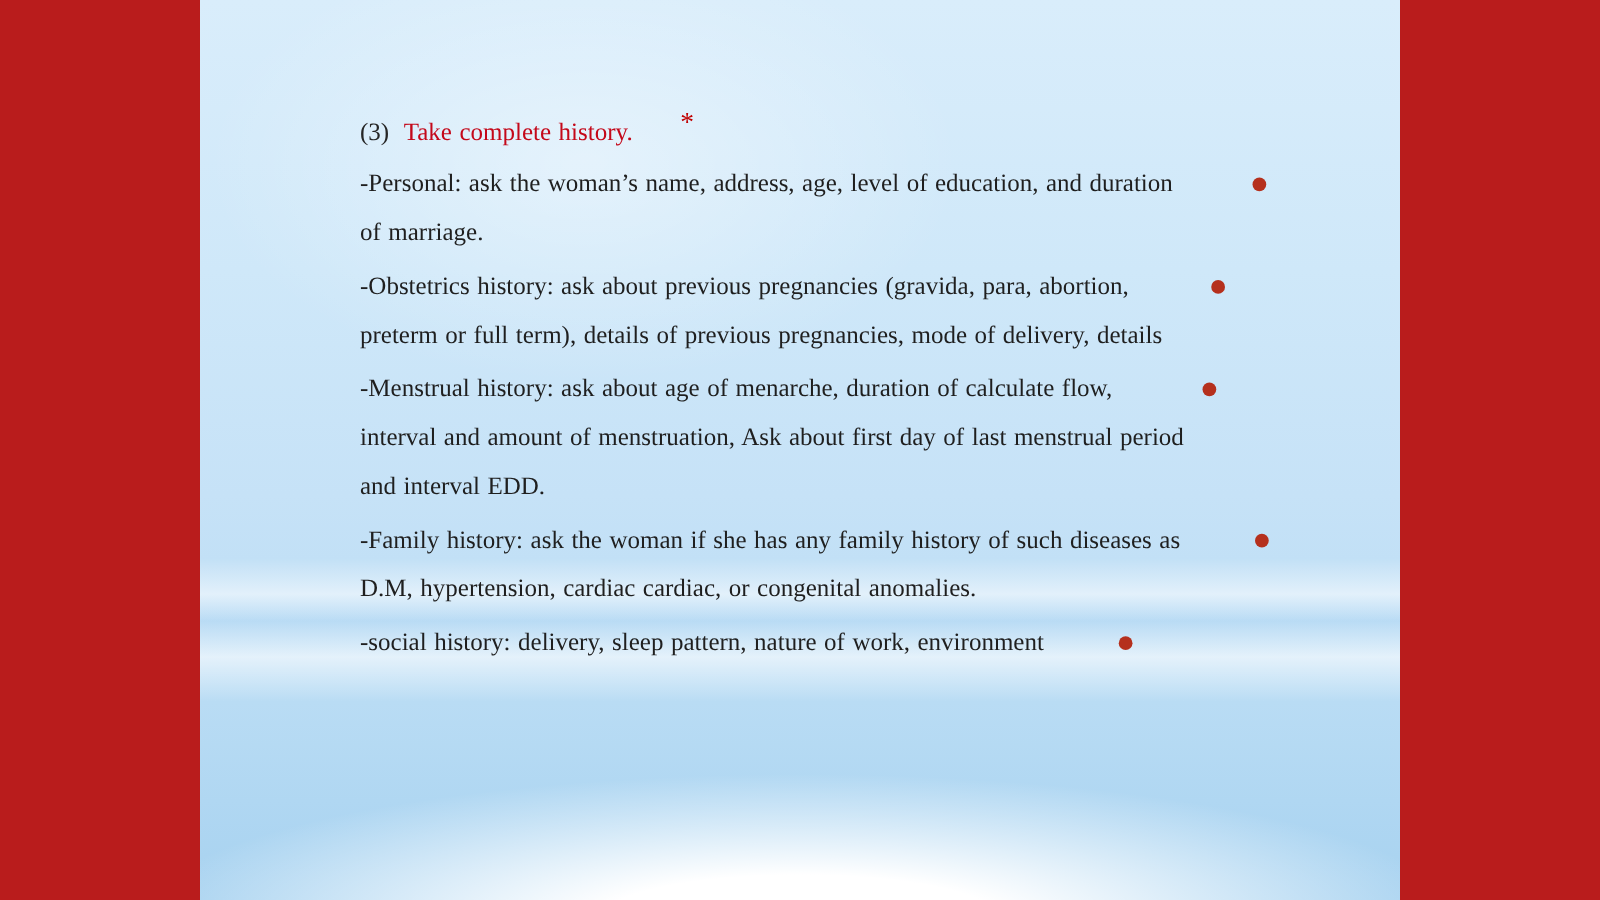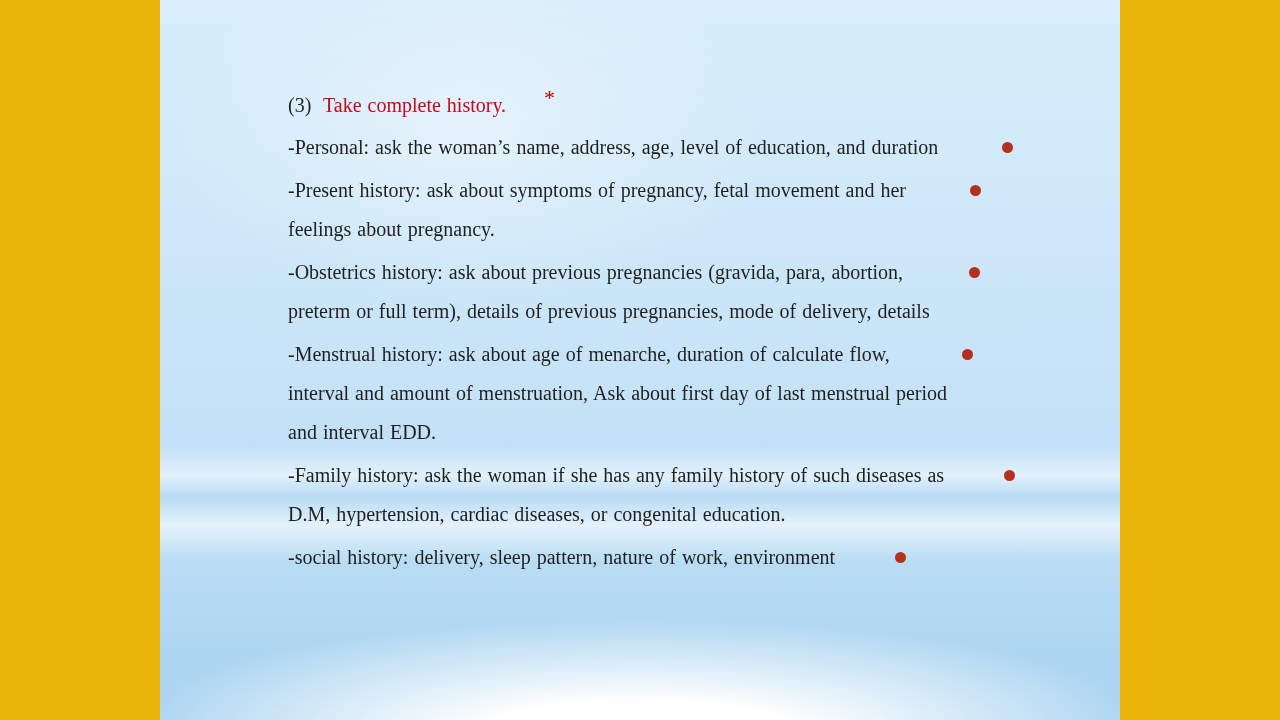--- a/index.html
+++ b/index.html
@@ -8,21 +8,21 @@
     width: 1280px;
     height: 720px;
     background: #000000;
     overflow: hidden;
     font-family: "Liberation Serif", "DejaVu Serif", serif;
   }
   .stage {
     position: relative;
     width: 1280px;
     height: 720px;
-    background: #eab308;
+    background: #b91c1c;
   }
   .slide {
     position: absolute;
     left: 160px;
     top: 0;
     width: 960px;
     height: 720px;
     background:
       radial-gradient(55% 16% at 50% 102%, #ffffff 30%, rgba(255,255,255,0) 100%),
       radial-gradient(45% 35% at 32% 18%, rgba(255,255,255,0.40), rgba(255,255,255,0) 70%),
@@ -87,45 +87,41 @@
 
       <div class="title-line">
         <span class="t-num">(3)</span>
         <span class="t-red">Take complete history.</span>
         <span class="t-ast">*</span>
       </div>
 
       <div class="para p1">
         <span class="bullet"></span>
         <div class="line">-Personal: ask the woman’s name, address, age, level of education, and duration</div>
+        <div class="line">of marriage.</div>
       </div>
 
-      <div class="para p2">
-        <span class="bullet"></span>
-        <div class="line">-Present history: ask about symptoms of pregnancy, fetal movement and her</div>
-        <div class="line">feelings about pregnancy.</div>
-      </div>
 
       <div class="para p3">
         <span class="bullet"></span>
         <div class="line">-Obstetrics history: ask about previous pregnancies (gravida, para, abortion,</div>
         <div class="line">preterm or full term), details of previous pregnancies, mode of delivery, details</div>
       </div>
 
       <div class="para p4">
         <span class="bullet"></span>
         <div class="line">-Menstrual history: ask about age of menarche, duration of calculate flow,</div>
         <div class="line">interval and amount of menstruation, Ask about first day of last menstrual period</div>
         <div class="line">and interval EDD.</div>
       </div>
 
       <div class="para p5">
         <span class="bullet"></span>
         <div class="line">-Family history: ask the woman if she has any family history of such diseases as</div>
-        <div class="line">D.M, hypertension, cardiac diseases, or congenital education.</div>
+        <div class="line">D.M, hypertension, cardiac cardiac, or congenital anomalies.</div>
       </div>
 
       <div class="para p6">
         <span class="bullet"></span>
         <div class="line">-social history: delivery, sleep pattern, nature of work, environment</div>
       </div>
 
     </div>
   </div>
 </div>

